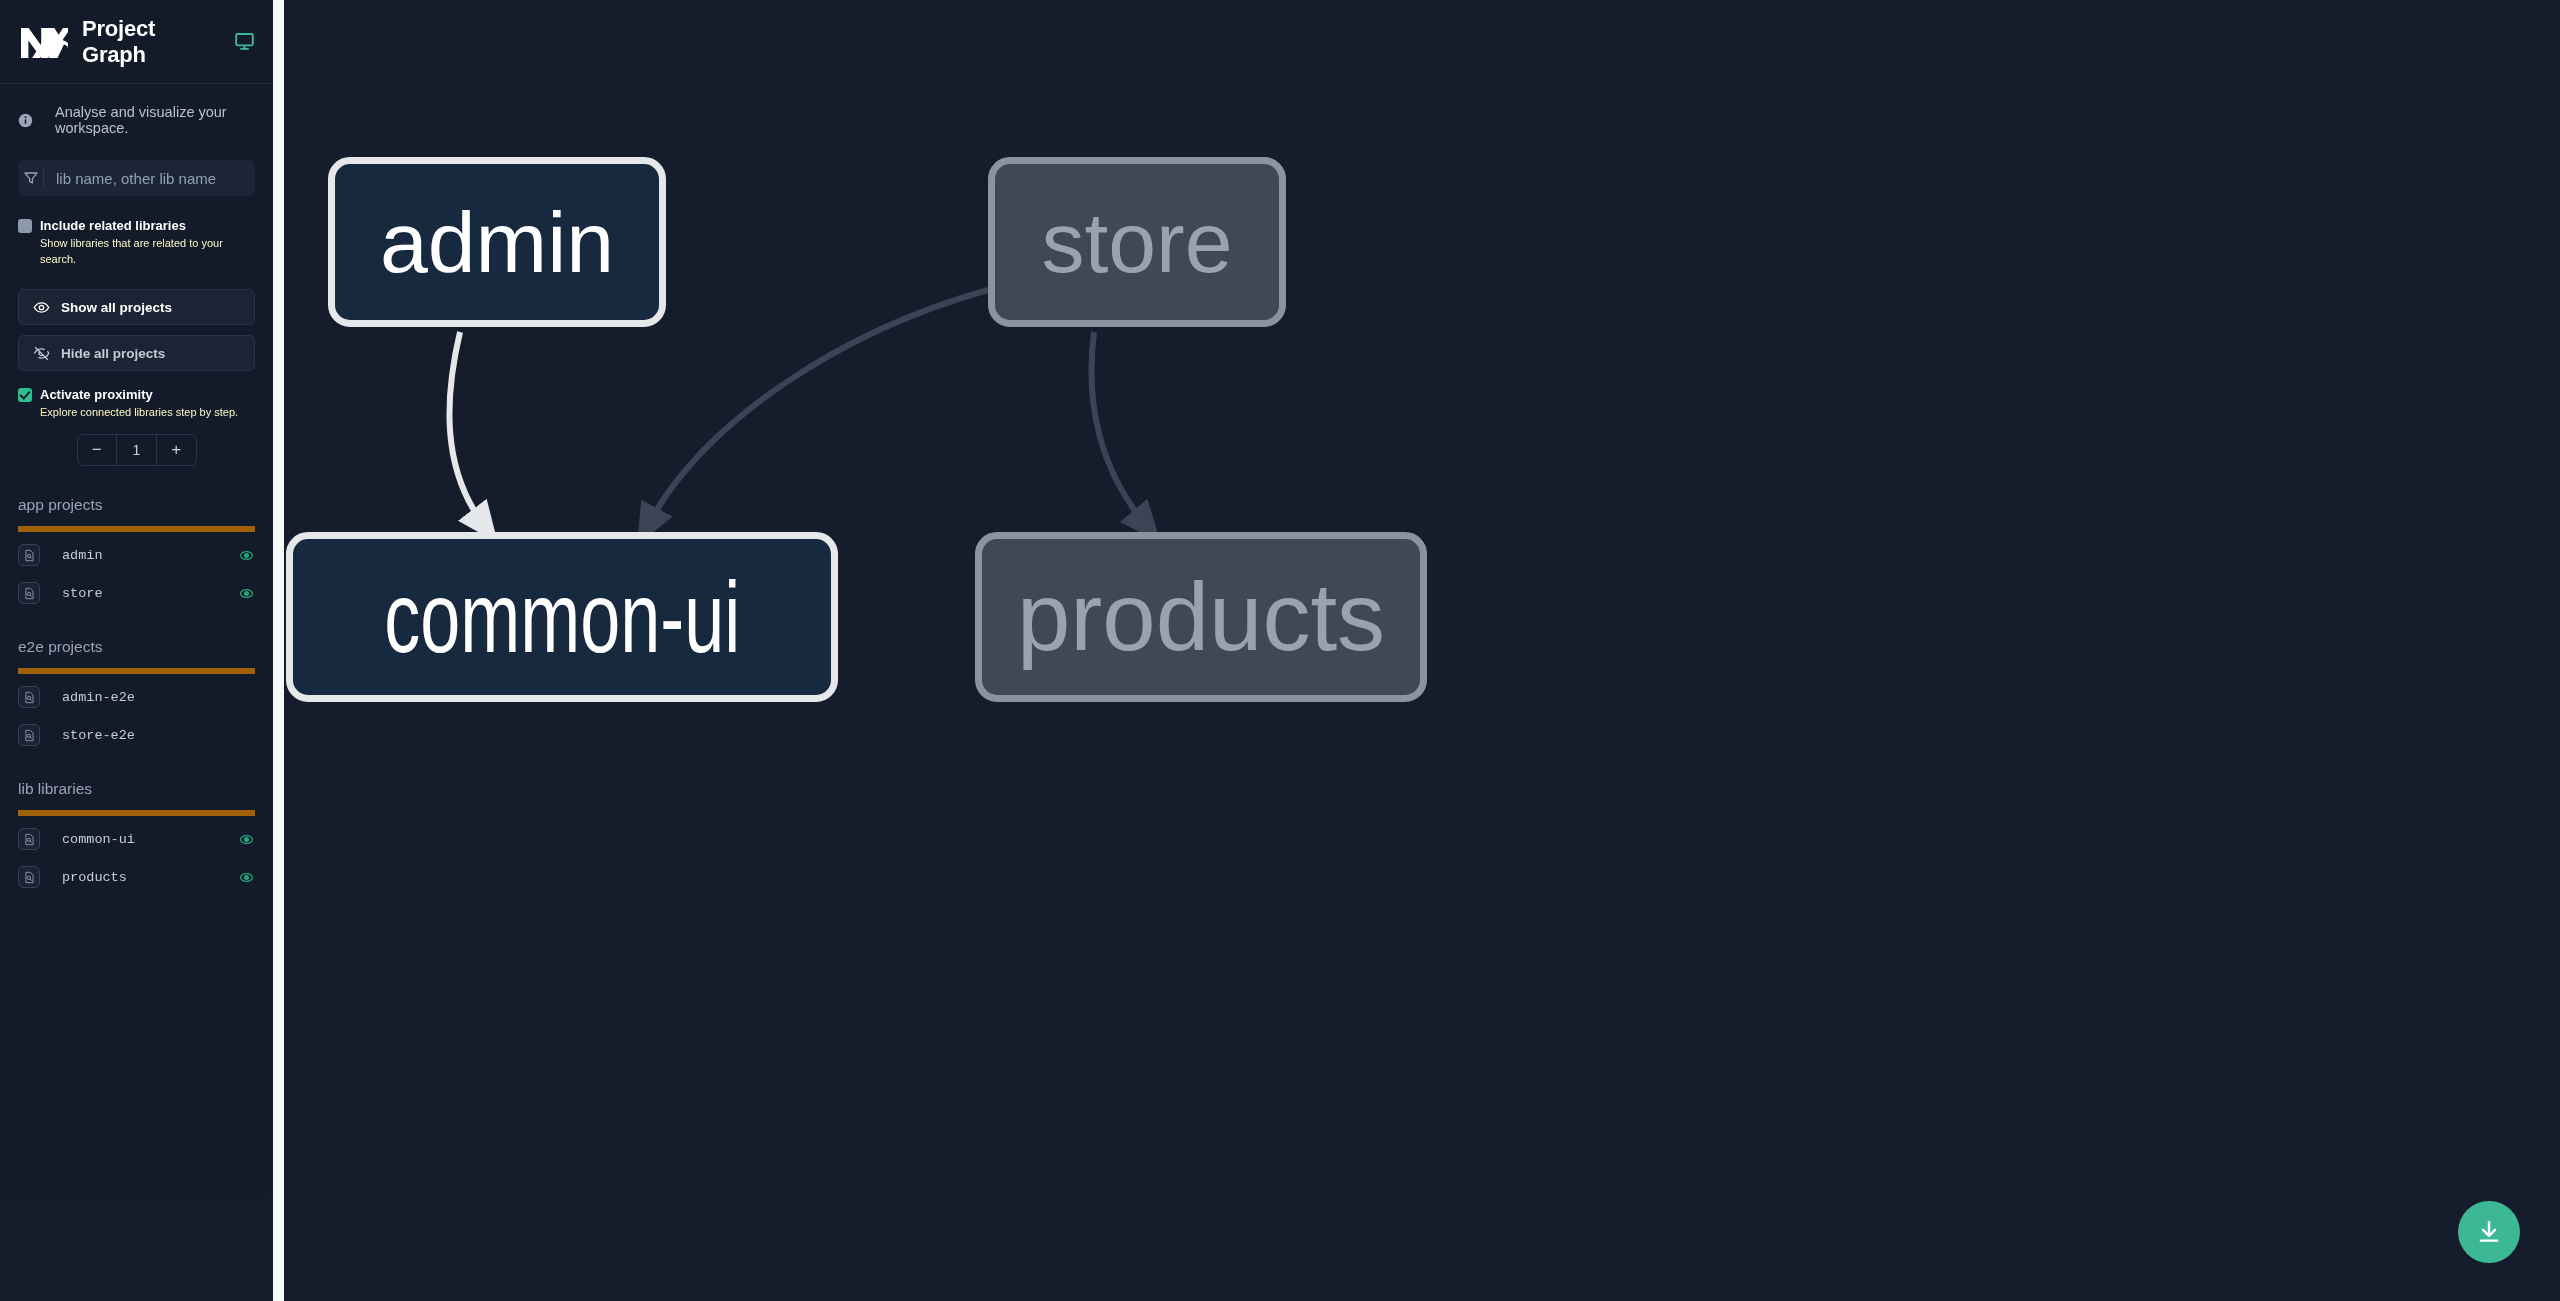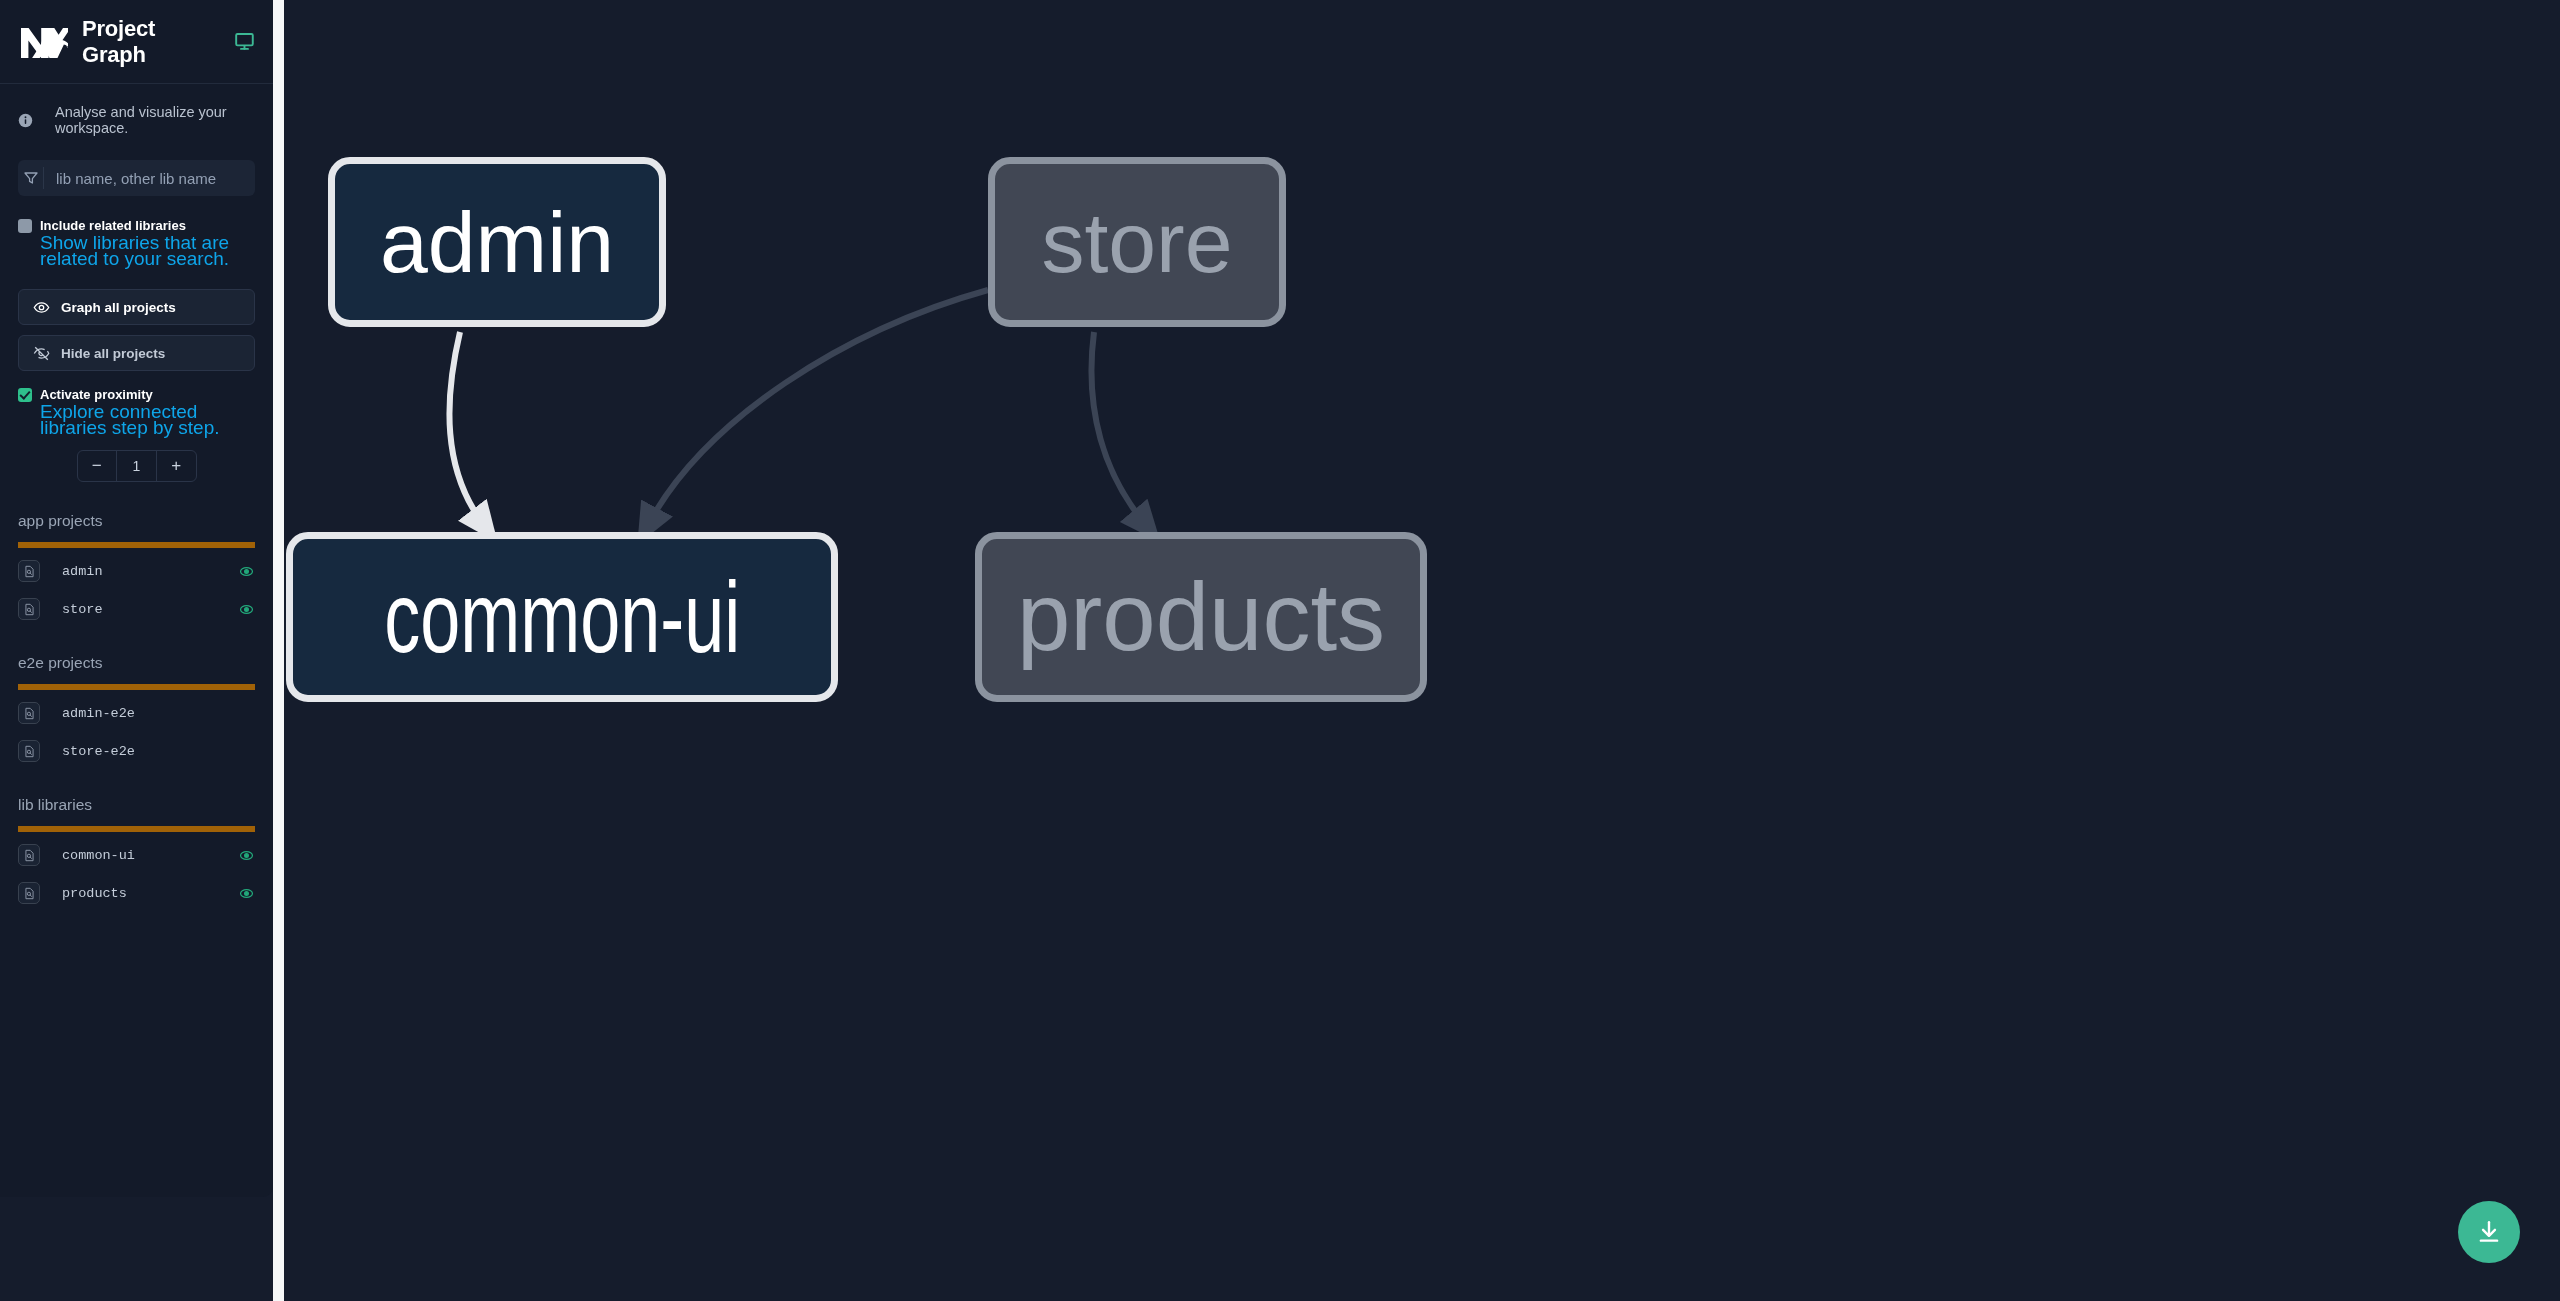--- a/index.html
+++ b/index.html
@@ -74,21 +74,21 @@
   .checkbox.white { background: #ffffff; }
   .checkbox.green { background: #2ec08c; }
   .checkbox.green::after {
     content: ""; position: absolute;
     left: 4px; top: 1px; width: 4px; height: 8px;
     border: solid #12212c; border-width: 0 2px 2px 0;
     transform: rotate(42deg);
   }
   .opt-text { flex: 1; }
   .opt-title { color: #ffffff; font-size: 13px; font-weight: 700; line-height: 16px; }
-  .opt-desc { color: #0ea5e9; font-size: 19px; line-height: 16px; margin-top: 1px; }
+  .opt-desc { color: #fef9c3; font-size: 11px; line-height: 16px; margin-top: 1px; }
 
   .sb-btn {
     margin: 0 18px; height: 36px;
     background: #1b2434; border: 1px solid #2a real; border: 1px solid #2a3448;
     border-radius: 6px;
     display: flex; align-items: center; gap: 11px;
     padding-left: 14px; cursor: pointer;
   }
   .sb-btn + .sb-btn { margin-top: 10px; }
   .sb-btn .lbl { color: #ffffff; font-size: 13.5px; font-weight: 700; }
@@ -211,21 +211,21 @@
 
     <div style="height:22px"></div>
 
     <div class="sb-btn">
       <span class="eye-svg">
         <svg viewBox="0 0 20 20" fill="none" stroke="#ffffff" stroke-width="1.5">
           <path d="M1.5 10S4.6 4.6 10 4.6 18.5 10 18.5 10 15.4 15.4 10 15.4 1.5 10 1.5 10z"></path>
           <circle cx="10" cy="10" r="2.6"></circle>
         </svg>
       </span>
-      <span class="lbl">Graph all projects</span>
+      <span class="lbl">Show all projects</span>
     </div>
 
     <div class="sb-btn">
       <span class="eye-svg">
         <svg viewBox="0 0 20 20" fill="none" stroke="#c2cad6" stroke-width="1.5">
           <path d="M1.5 10S4.6 4.6 10 4.6c1.4 0 2.6.4 3.7.9M17 7.3c.9 1.2 1.5 2.7 1.5 2.7S15.4 15.4 10 15.4c-1.3 0-2.5-.3-3.5-.8"></path>
           <path d="M7.9 7.9a2.6 2.6 0 003.7 3.7"></path>
           <line x1="2.6" y1="2.6" x2="17.4" y2="17.4"></line>
         </svg>
       </span>

